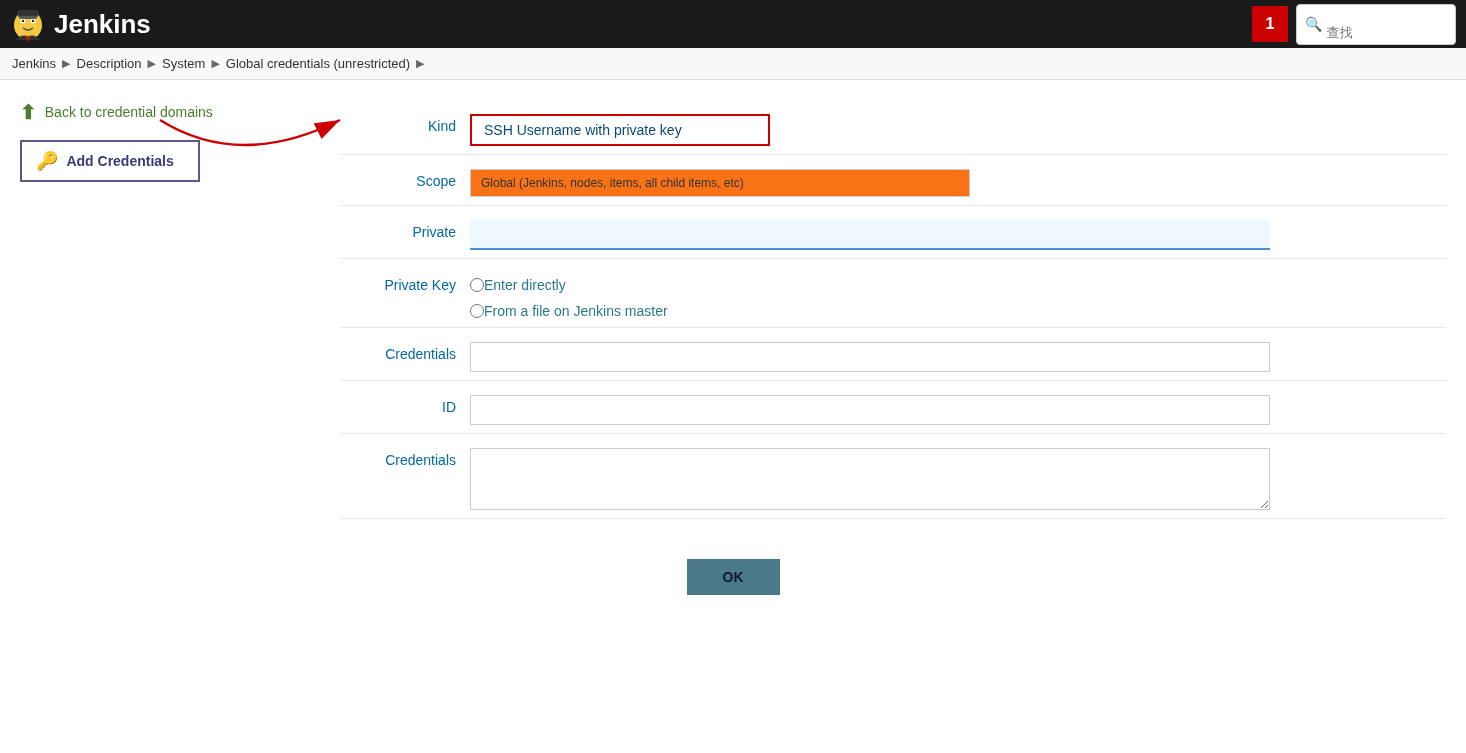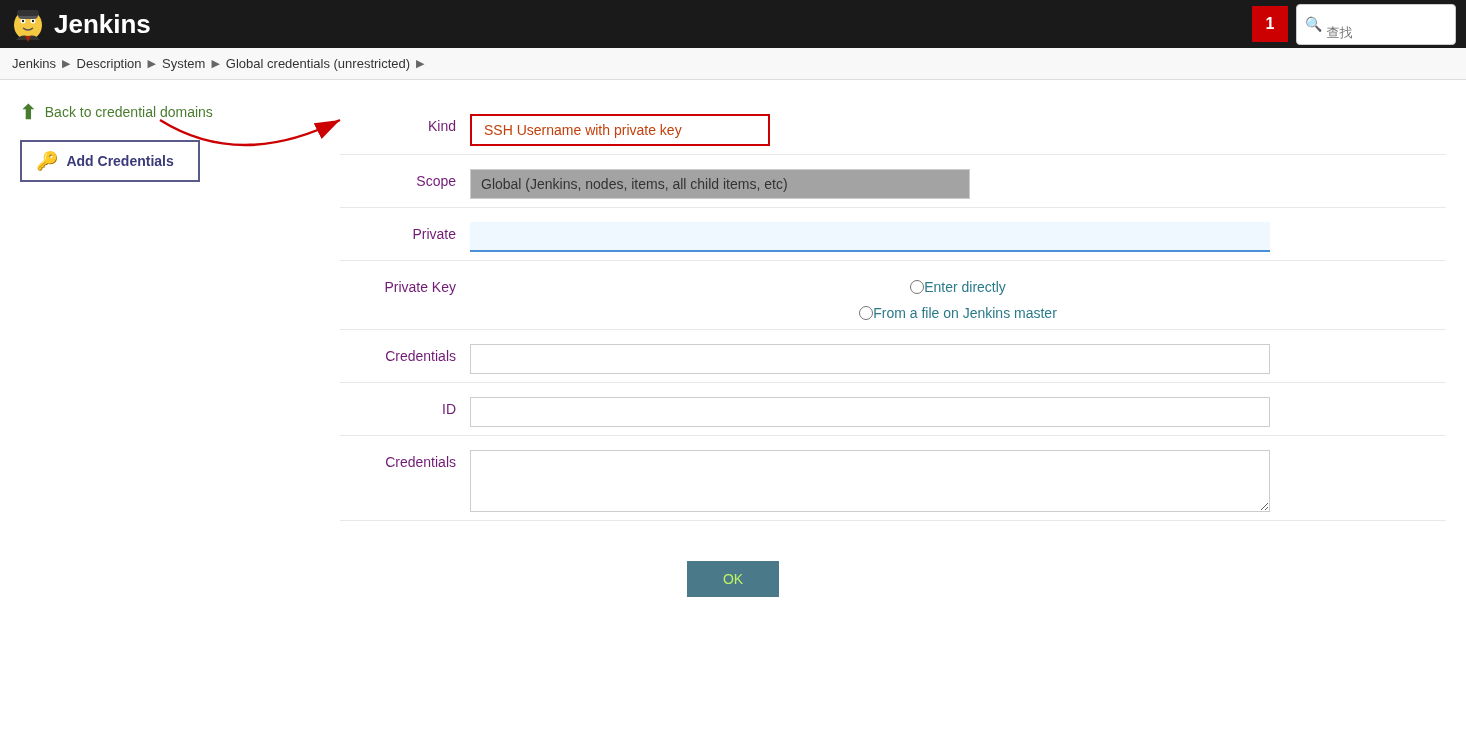--- a/index.html
+++ b/index.html
@@ -122,32 +122,32 @@
     .form-area {
       flex: 1;
       padding-top: 0;
     }
 
     .kind-display {
       display: inline-block;
       border: 2px solid #cc0000;
       padding: 6px 12px;
       font-size: 14px;
-      color: #c2410c;
+      color: #0c4a6e;
       background: white;
       min-width: 300px;
     }
 
     .scope-display {
       display: inline-block;
       border: 1px solid #ccc;
       padding: 6px 10px;
-      font-size: 14px;
+      font-size: 12px;
       color: #333;
-      background: #a3a3a3;
+      background: #f97316;
       min-width: 500px;
     }
 
     .text-input {
       display: block;
       width: 800px;
       max-width: 100%;
       border: none;
       border-bottom: 2px solid #4a90d9;
       outline: none;
@@ -170,46 +170,45 @@
     .radio-group {
       display: flex;
       flex-direction: column;
       gap: 10px;
       padding-top: 4px;
     }
     .radio-item {
       display: flex;
       align-items: center;
       gap: 0;
-      justify-content: center;
     }
     .radio-item input[type="radio"] {
       width: 14px;
       height: 14px;
     }
     .radio-item label {
       color: #2a7a8a;
       font-size: 14px;
       cursor: pointer;
     }
 
     
     .ok-section {
       margin-top: 40px;
       display: flex;
       justify-content: center;
     }
     .ok-btn {
       background: #4a7a8a;
-      color: #bef264;
+      color: #0f172a;
       border: none;
       padding: 10px 36px;
       font-size: 14px;
       cursor: pointer;
-      font-weight: normal;
+      font-weight: bold;
     }
 
     
     .key-icon {
       font-size: 18px;
     }
 
     
     .jenkins-head {
       width: 36px;
@@ -220,21 +219,21 @@
       display: flex;
       align-items: flex-start;
       border-bottom: 1px solid #e8e8e8;
       padding: 8px 0;
     }
     .form-row-label {
       width: 130px;
       text-align: right;
       padding-right: 14px;
       padding-top: 10px;
-      color: #701a75;
+      color: #0369a1;
       font-size: 14px;
       flex-shrink: 0;
     }
     .form-row-content {
       flex: 1;
       padding-top: 6px;
     }
   </style>
 </head>
 <body>

